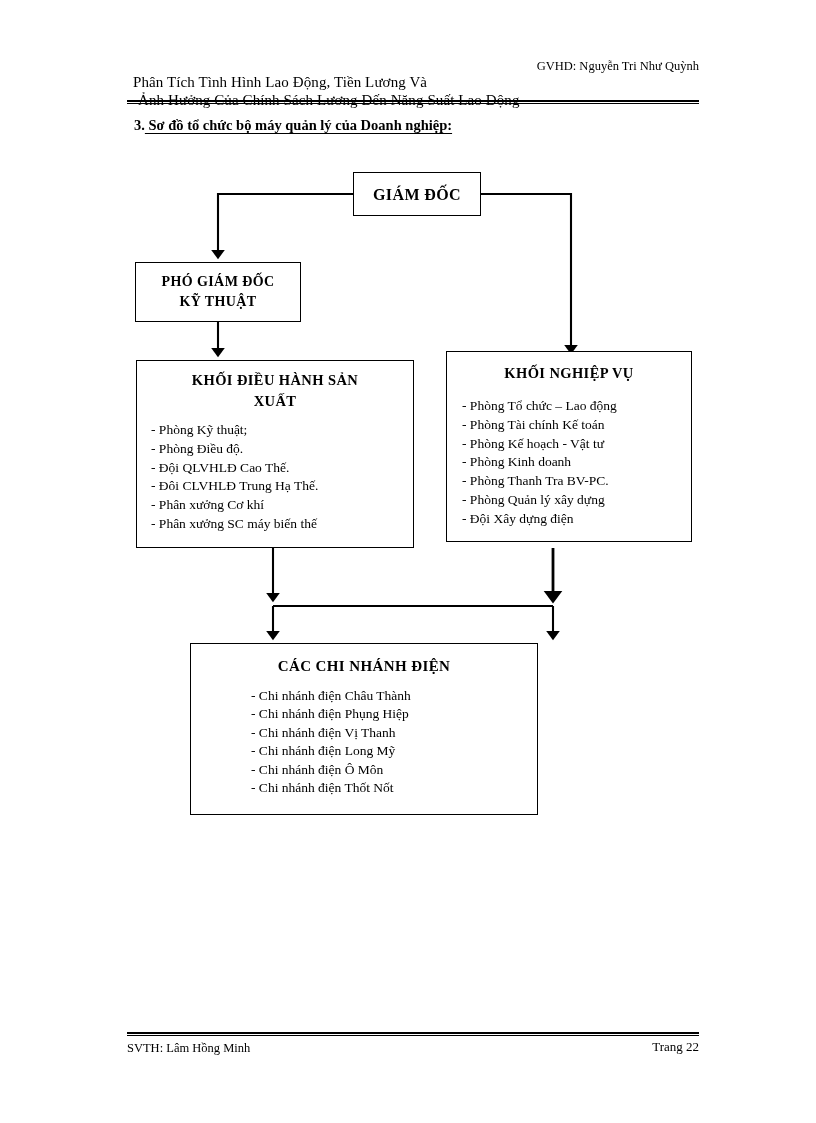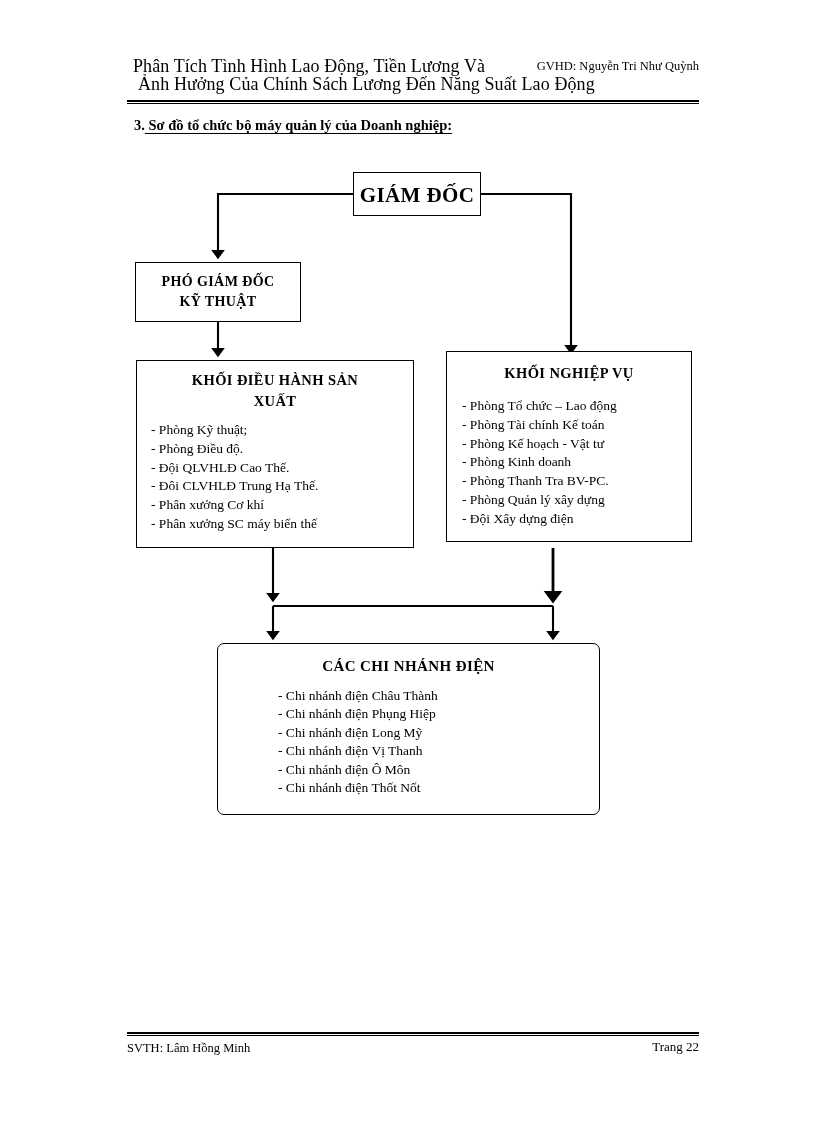--- a/index.html
+++ b/index.html
@@ -27,22 +27,22 @@
   .header {
     position: absolute;
     left: 127px;
     top: 58px;
     width: 572px;
     height: 44px;
   }
   .header-left {
     position: absolute;
     left: 6px;
-    top: 0;
-    font-size: 18px;
+    top: 16px;
+    font-size: 15px;
     line-height: 17.5px;
     letter-spacing: 0.1px;
     white-space: nowrap;
   }
   .header-left .line2 {
     padding-left: 5px;
   }
   .header-right {
     position: absolute;
     right: 0;
@@ -112,21 +112,21 @@
   }
 
   
   #node-director {
     left: 353px;
     top: 172px;
     width: 128px;
     height: 44px;
   }
   #node-director .node-title {
-    font-size: 21px;
+    font-size: 16px;
     line-height: 44px;
   }
 
   
   #node-deputy {
     left: 135px;
     top: 262px;
     width: 166px;
     height: 60px;
   }
@@ -167,25 +167,24 @@
     padding-top: 11px;
   }
   #node-operations .node-list {
     font-size: 13.5px;
     line-height: 18.8px;
     padding: 13px 0 0 15px;
   }
 
   
   #node-branches {
-    left: 217px;
+    left: 190px;
     top: 643px;
-    width: 383px;
+    width: 348px;
     height: 172px;
-    border-radius: 7px;
   }
   #node-branches .node-title {
     font-size: 15px;
     line-height: 21px;
     padding-top: 12px;
   }
   #node-branches .node-list {
     font-size: 13.5px;
     line-height: 18.4px;
     padding: 10px 0 0 60px;
@@ -305,22 +304,22 @@
       <li>- Phòng Quản lý xây dựng</li>
       <li>- Đội Xây dựng điện</li>
     </ul>
   </div>
 
   <div class="node" id="node-branches">
     <div class="node-title">CÁC CHI NHÁNH ĐIỆN</div>
     <ul class="node-list">
       <li>- Chi nhánh điện Châu Thành</li>
       <li>- Chi nhánh điện Phụng Hiệp</li>
+      <li>- Chi nhánh điện Vị Thanh</li>
       <li>- Chi nhánh điện Long Mỹ</li>
-      <li>- Chi nhánh điện Vị Thanh</li>
       <li>- Chi nhánh điện Ô Môn</li>
       <li>- Chi nhánh điện Thốt Nốt</li>
     </ul>
   </div>
 
   <div class="footer-rule"></div>
   <div class="footer">
     <div class="footer-left">SVTH: Lâm Hồng Minh</div>
     <div class="footer-right">Trang 22</div>
   </div>

